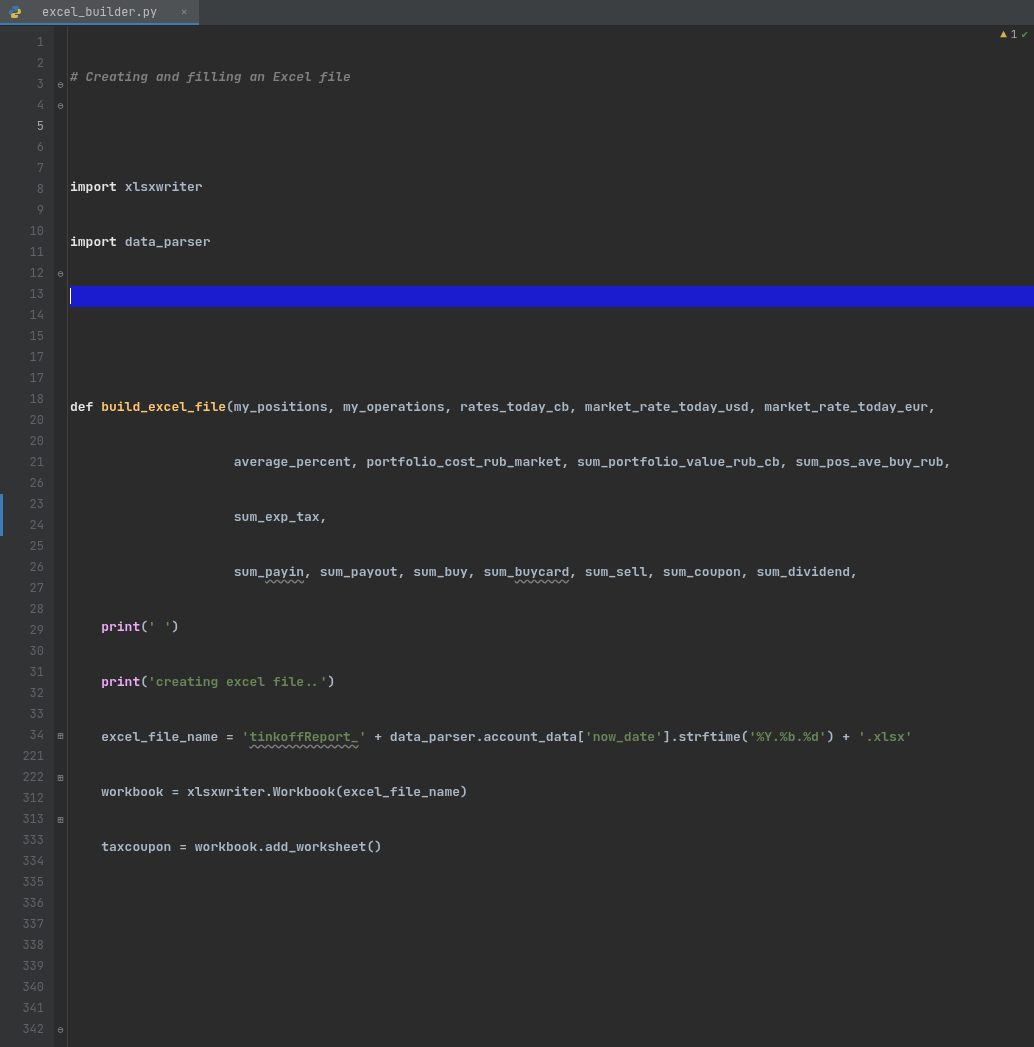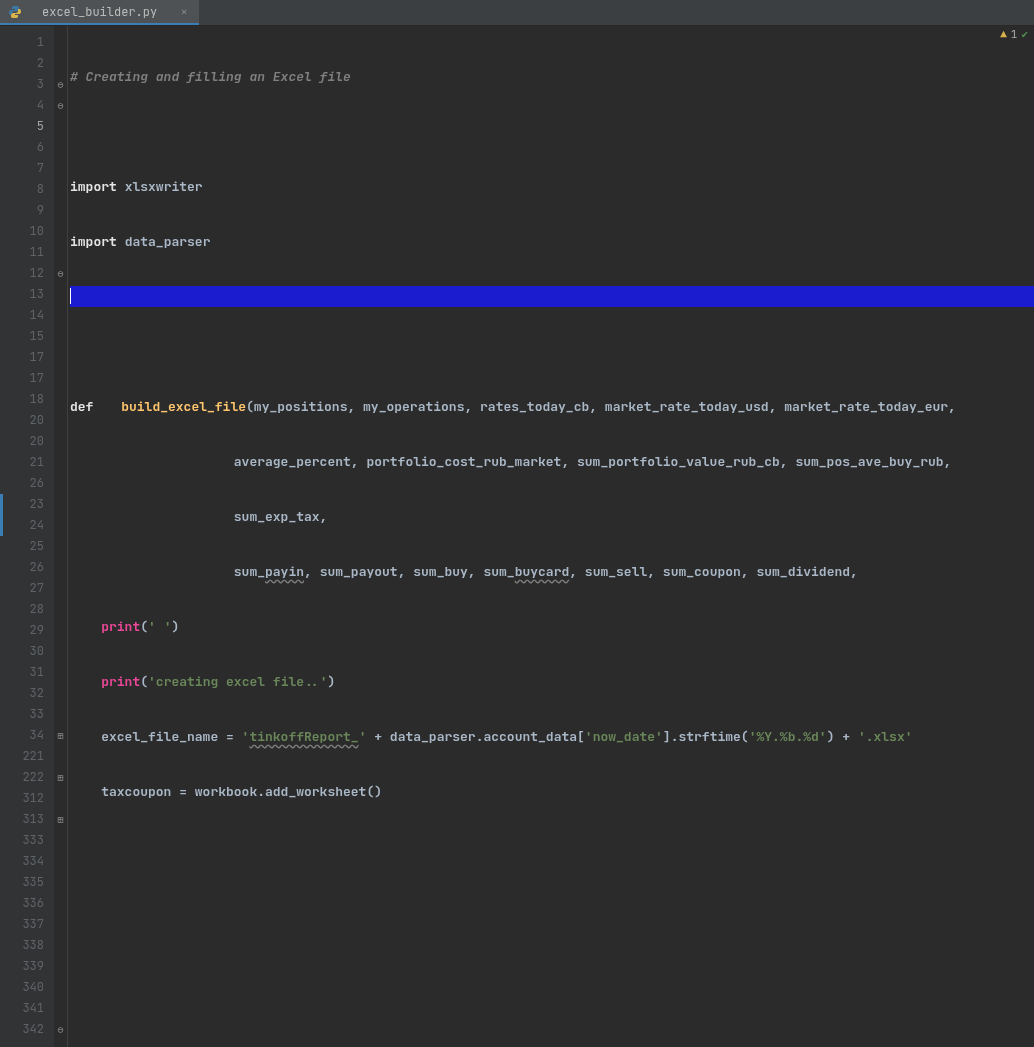--- a/index.html
+++ b/index.html
@@ -102,26 +102,26 @@
   }
   .cursor {
     display: inline-block;
     width: 1px; height: 16px;
     background: #fff;
     vertical-align: middle;
     position: relative; top: -1px;
   }
   
   .c-kw   { color: #e5e5e5; }
-  .c-fn   { color: #ffc66d; margin-left: 20px; }
+  .c-fn   { color: #ffc66d; }
   .c-id   { color: #a9b7c6; }
   .c-str  { color: #6a8759; }
   .c-cmt  { color: #808080; font-style: italic; }
   .c-pun  { color: #a9b7c6; }
-  .c-call { color: #ec4899; }
+  .c-call { color: #f0abfc; }
   .c-ul   { text-decoration: underline wavy #808080; text-underline-offset: 3px; }
   .inspection {
     position: absolute;
     top: 1px; right: 6px;
     display: flex; align-items: center; gap: 4px;
     font-size: 11px; color: #aaaaaa;
   }
   .inspection .warn-tri {
     color: #d6b14b;
   }
@@ -310,20 +310,21 @@
     <div class="row"><span class="c-kw">import</span> <span class="c-id">data_parser</span></div>
     <div class="row active"><span class="cursor"></span></div>
     <div class="row"></div>
     <div class="row"><span class="c-kw">def</span> <span class="c-fn">build_excel_file</span><span class="c-id">(my_positions, my_operations, rates_today_cb, market_rate_today_usd, market_rate_today_eur,</span></div>
     <div class="row">                     <span class="c-id">average_percent, portfolio_cost_rub_market, sum_portfolio_value_rub_cb, sum_pos_ave_buy_rub,</span></div>
     <div class="row">                     <span class="c-id">sum_exp_tax,</span></div>
     <div class="row">                     <span class="c-id">sum_</span><span class="c-id c-ul">payin</span><span class="c-id">, sum_payout, sum_buy, sum_</span><span class="c-id c-ul">buycard</span><span class="c-id">, sum_sell, sum_coupon, sum_dividend,</span></div>
     <div class="row">    <span class="c-call">print</span><span class="c-pun">(</span><span class="c-str">' '</span><span class="c-pun">)</span></div>
     <div class="row">    <span class="c-call">print</span><span class="c-pun">(</span><span class="c-str">'creating excel file..'</span><span class="c-pun">)</span></div>
     <div class="row">    <span class="c-id">excel_file_name = </span><span class="c-str">'</span><span class="c-str c-ul">tinkoffReport_</span><span class="c-str">'</span><span class="c-id"> + data_parser.account_data[</span><span class="c-str">'now_date'</span><span class="c-id">].strftime(</span><span class="c-str">'%Y.%b.%d'</span><span class="c-id">) + </span><span class="c-str">'.xlsx'</span></div>
+    <div class="row">    <span class="c-id">workbook = xlsxwriter.Workbook(excel_file_name)</span></div>
     <div class="row">    <span class="c-id">taxcoupon = workbook.add_worksheet()</span></div>
     
     
     
     
     
     
     
     
     

